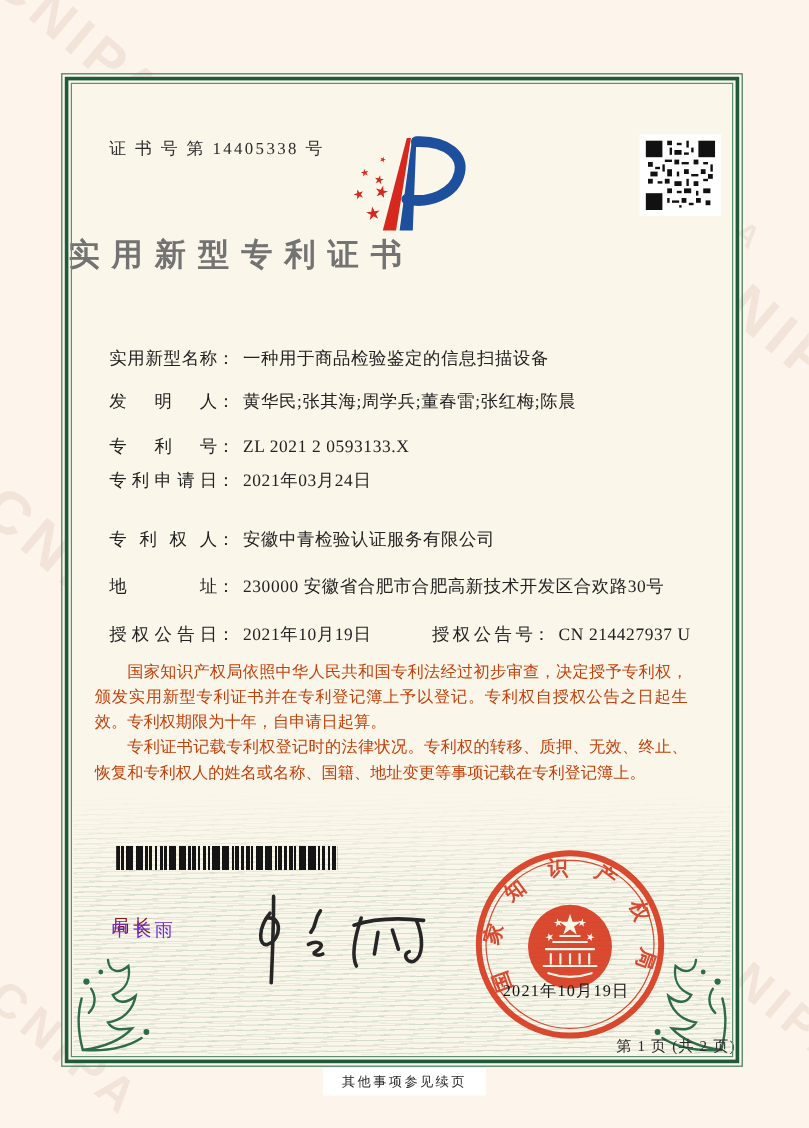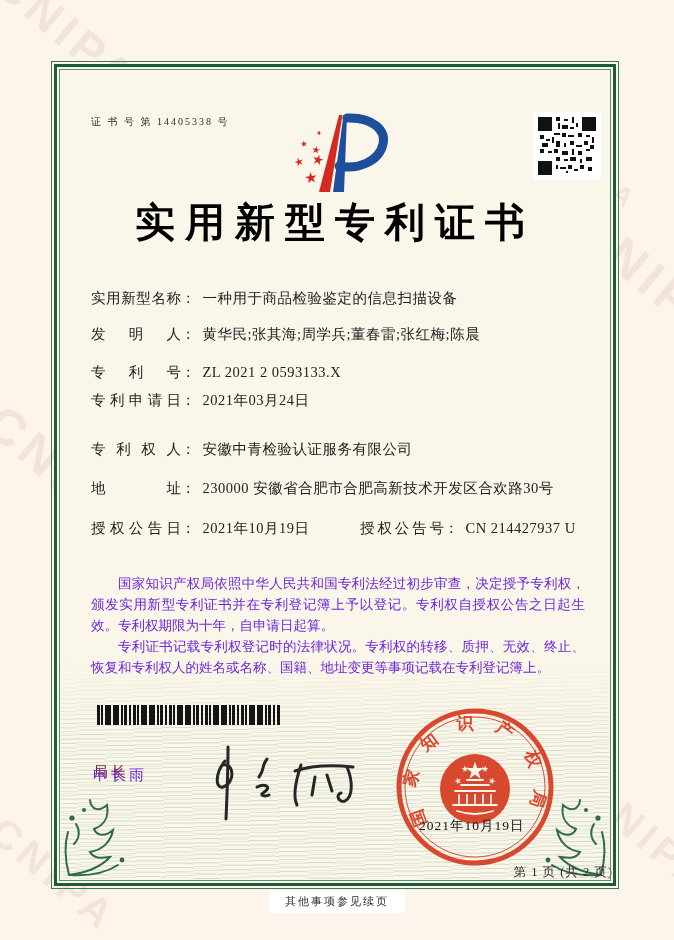--- a/index.html
+++ b/index.html
@@ -29,37 +29,37 @@
   }
   .pattern-band{
     position:absolute;left:4px;right:4px;bottom:4px;top:592px;
     background:
       repeating-linear-gradient(178deg, rgba(46,112,75,0.12) 0 1px, rgba(46,112,75,0) 1px 4px),
       repeating-linear-gradient(2deg, rgba(46,112,75,0.07) 0 1px, rgba(46,112,75,0) 1px 5px);
     -webkit-mask-image:linear-gradient(180deg,transparent 0,#000 80px);
     mask-image:linear-gradient(180deg,transparent 0,#000 80px);
   }
   
-  .cert-no{position:absolute;left:34px;top:48px;font-size:10px;letter-spacing:2px;color:#2b2b2b;}
+  .cert-no{position:absolute;left:34px;top:48px;font-size:14px;letter-spacing:2px;color:#2b2b2b;}
   .logo{position:absolute;left:234px;top:42px;}
   .qr{position:absolute;left:476px;top:45px;background:#fff;padding:5px;}
   .title{
-    position:absolute;left:0;right:0;top:128px;text-align:center;
-    font-size:40px;font-weight:bold;letter-spacing:10px;color:#000000;
+    position:absolute;left:0;right:0;top:128px;text-align:left;
+    font-size:26px;font-weight:bold;letter-spacing:10px;color:#737373;
   }
   
   .field-row{position:absolute;left:34px;font-size:14.5px;white-space:nowrap;color:#222;}
   .flabel{display:inline-block;width:90px;text-align:justify;text-align-last:justify;font-family:Liberation Serif, serif;}
   .fcolon{display:inline-block;}
   .fvalue{padding-left:7px;letter-spacing:0.5px;}
   .pair2{position:absolute;left:269px;top:0;}
   .pair2 .flabel{width:84px;}
   
-  .body-text{position:absolute;left:34px;top:482px;width:494px;font-size:13.5px;line-height:21px;
-    color:#6d28d9;text-align:justify;margin-top:24px;}
+  .body-text{position:absolute;left:22px;top:482px;width:494px;font-size:13.5px;line-height:21px;
+    color:#c2410c;text-align:justify;}
   .body-text p{margin:0;text-indent:2em;}
   
   .barcode{position:absolute;left:40px;top:638px;width:184px;height:20px;
     background:
       repeating-linear-gradient(90deg,#141414 0 2px,transparent 2px 4px),
       repeating-linear-gradient(90deg,#141414 0 3px,transparent 3px 9px);
   }
   .signer-title{position:absolute;left:36px;top:696px;font-size:15px;letter-spacing:3px;color:#7f1d1d;}
   .signer-name{position:absolute;left:36px;top:699px;font-size:15px;letter-spacing:3px;color:#6d28d9;}
   .signature{position:absolute;left:138px;top:672px;}

